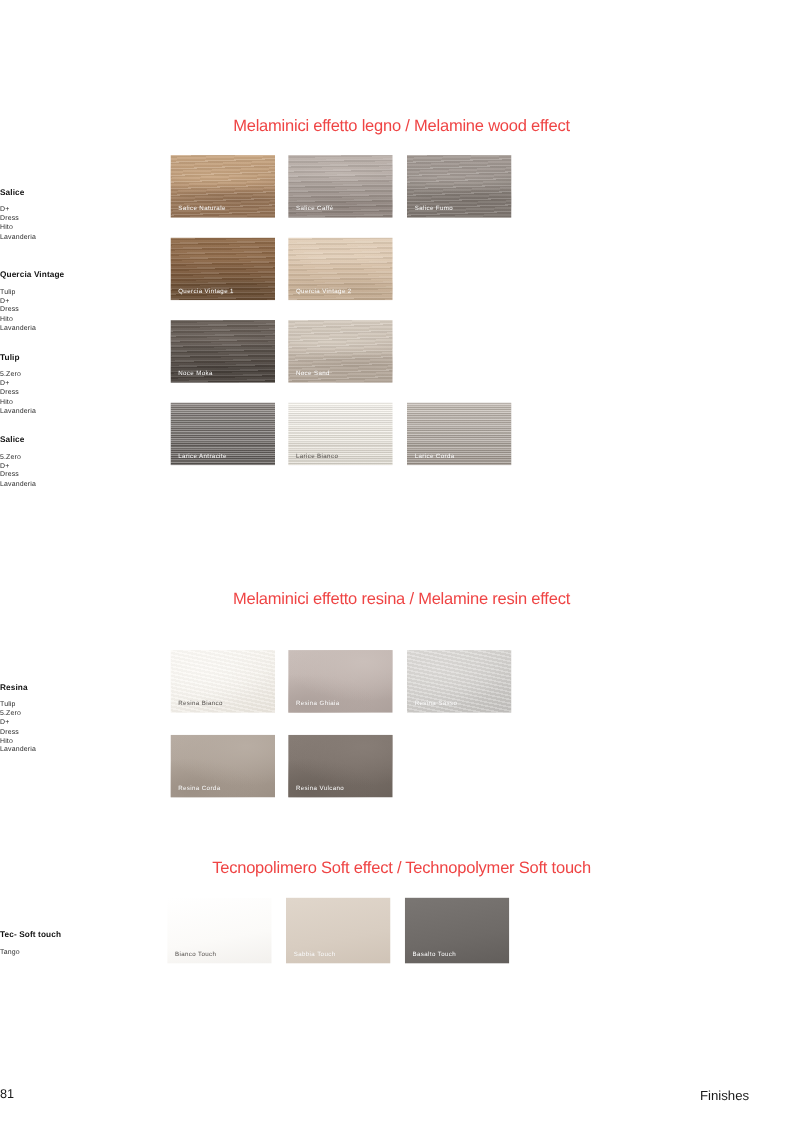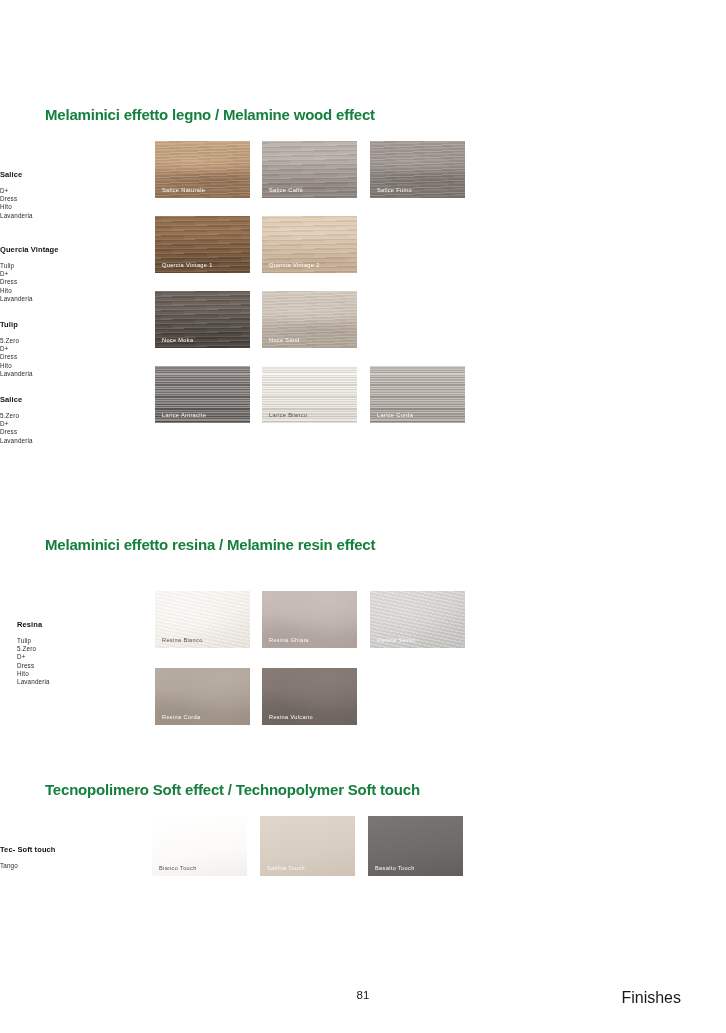--- a/index.html
+++ b/index.html
@@ -23,25 +23,26 @@
   }
 
   
   .section {
     position: absolute;
     left: 45px;
     width: 640px;
   }
   .section-title {
     font-size: 15px;
-    font-weight: bold;
+    font-weight: normal;
     letter-spacing: -0.2px;
-    color: #15803d;
+    color: #ef4444;
     white-space: nowrap;
     margin: 0 0 0 0;
+    text-align: center;
   }
 
   
   .family {
     position: absolute;
     left: 0;
     width: 110px;
   }
   .family-name {
     font-size: 7.5px;
@@ -93,29 +94,28 @@
     color: #55514e;
     text-shadow: none;
   }
 
   
   .footer-page {
     position: absolute;
     left: 0;
     right: 0;
     top: 989px;
-    text-align: center;
     font-size: 11.5px;
     color: #1a1a1a;
   }
   .footer-label {
     position: absolute;
     right: 45px;
     top: 989px;
-    font-size: 16px;
+    font-size: 12px;
     color: #1a1a1a;
   }
 </style>
 </head>
 <body>
 
 <div class="page">
 
   <div id="sections-root">
       <div class="section" style="top: 106px;">
@@ -203,21 +203,21 @@
           <div class="swatch-label dark">Larice Bianco</div>
         </div>
         <div class="swatch" style="left: 370px; width: 95px; height: 57px;">
           <div class="grain" style="background: repeating-linear-gradient(rgba(255, 255, 255, 0.26) 0px, rgba(255, 255, 255, 0.26) 0.8px, rgba(0, 0, 0, 0.086) 0.8px, rgba(0, 0, 0, 0.086) 1.7px), repeating-linear-gradient(rgba(255, 255, 255, 0.1) 0px, rgba(255, 255, 255, 0.1) 3px, rgba(0, 0, 0, 0.04) 3px, rgba(0, 0, 0, 0.04) 6.5px), linear-gradient(rgb(196, 188, 180) 0%, rgb(178, 170, 162) 48%, rgb(158, 149, 141) 100%);"></div>
           <div class="swatch-label">Larice Corda</div>
         </div>
       </div>
       <div class="section" style="top: 536px;">
         <div class="section-title">Melaminici effetto resina / Melamine resin effect</div>
       </div>
-      <div class="family" style="top: 588px; padding-left: 17px;">
+      <div class="family" style="top: 588px;">
         <div class="family-name">Resina</div>
         <div class="family-models">
           <div>Tulip</div>
           <div>5.Zero</div>
           <div>D+</div>
           <div>Dress</div>
           <div>Hito</div>
           <div>Lavanderia</div>
         </div>
       </div>

